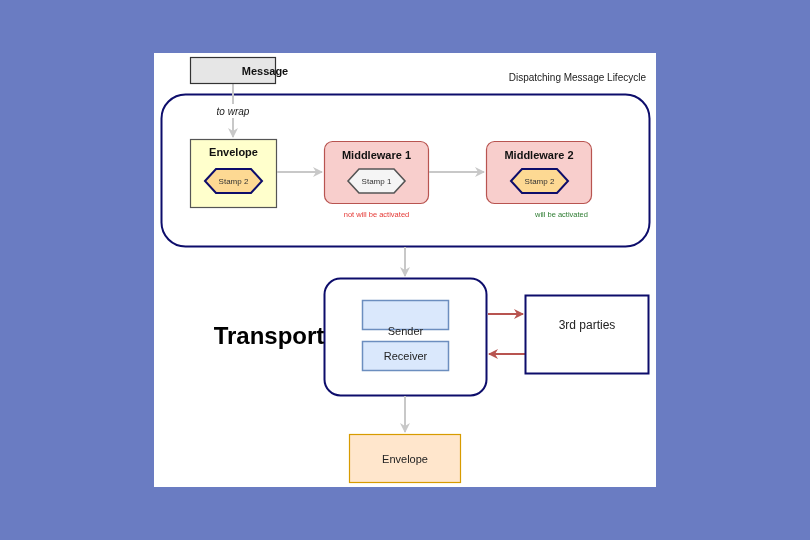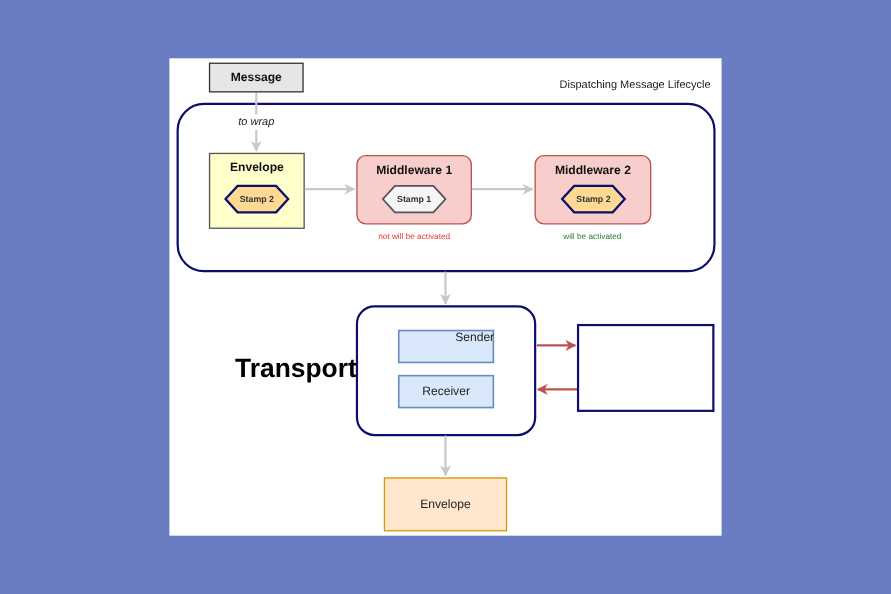--- a/index.html
+++ b/index.html
@@ -21,21 +21,21 @@
     width: 810px; height: 540px;
   }
   .lbl {
     position: absolute;
     display: flex; align-items: center; justify-content: center;
     text-align: center;
     color: #1a1a1a;
     white-space: nowrap;
   }
   .box-title { font-weight: bold; font-size: 11px; color: #111; }
-  .stamp-text { font-size: 8px; color: #333; font-weight: bold; }
+  .stamp-text { font-size: 8px; color: #333; }
 </style>
 </head>
 <body>
 
 <div class="canvas"></div>
 
 <svg class="diagram" viewBox="0 0 810 540">
   <defs>
     <marker id="arrGray" viewBox="0 0 10 10" refX="9" refY="5" markerWidth="5" markerHeight="5" orient="auto">
       <path d="M0,0 L10,5 L0,10 L3,5 Z" fill="#c8c8c8"></path>
@@ -76,36 +76,37 @@
 
   <rect x="525.5" y="295.5" width="123" height="78" fill="#ffffff" stroke="#0d0d6b" stroke-width="2"></rect>
 
   <line x1="405" y1="396" x2="405" y2="432" stroke="#c8c8c8" stroke-width="2" marker-end="url(#arrGray)"></line>
 
   <rect x="349.5" y="434.5" width="111" height="48" fill="#ffe6cc" stroke="#d79b00" stroke-width="1.2"></rect>
 </svg>
 
 <div class="lbl" style="left:480px; top:70px; width:180px; height:14px; font-size:10px; justify-content:flex-end; padding-right:14px; box-sizing:border-box;">Dispatching Message Lifecycle</div>
 
-<div class="lbl box-title" style="left:190px; top:57px; width:86px; height:27px;">Message</div>
+<div class="lbl box-title" style="left:190px; top:57px; width:86px; height:27px;padding-left:32px;">Message</div>
 
 <div class="lbl" style="left:205px; top:104px; width:56px; height:14px; font-size:10px;font-style:italic;">to wrap</div>
 
 <div class="lbl box-title" style="left:190px; top:144px; width:87px; height:15px;text-align:center;">Envelope</div>
 <div class="lbl stamp-text" style="left:205px; top:174px; width:57px; height:14px;">Stamp 2</div>
 
 <div class="lbl box-title" style="left:324px; top:147px; width:105px; height:15px;">Middleware 1</div>
 <div class="lbl stamp-text" style="left:348px; top:174px; width:57px; height:14px;">Stamp 1</div>
 <div class="lbl" style="left:314px; top:208px; width:125px; height:12px; font-size:7.5px; color:#e53935;">not will be activated</div>
 
 <div class="lbl box-title" style="left:486px; top:147px; width:106px; height:15px;">Middleware 2</div>
 <div class="lbl stamp-text" style="left:511px; top:174px; width:57px; height:14px;">Stamp 2</div>
-<div class="lbl" style="left:476px; top:208px; width:125px; height:12px; font-size:7.5px; color:#2e7d32;">will be activated</div>
+<div class="lbl" style="left:499px; top:208px; width:125px; height:12px; font-size:7.5px; color:#2e7d32;">will be activated</div>
 
 <div class="lbl" style="left:214px; top:324px; width:110px; height:24px; font-size:24px; font-weight:bold; color:#000;">Transport</div>
 
-<div class="lbl" style="left:362px; top:292px; width:87px; height:30px; font-size:11px; color:#222;margin-left:26px;">Sender</div>
+<div class="lbl" style="left:362px; top:316px; width:87px; height:30px; font-size:11px; color:#222;">Sender</div>
 <div class="lbl" style="left:362px; top:341px; width:87px; height:30px; font-size:11px; color:#222;">Receiver</div>
 
 <div style="position:absolute; left:525px; top:318px; width:124px; text-align:center; font-size:12px; line-height:15px; color:#222;">
+  <div>3rd parties</div>
 </div>
 
 <div class="lbl" style="left:349px; top:434px; width:112px; height:49px; font-size:11px; color:#222;">Envelope</div>
 
 </body></html>

